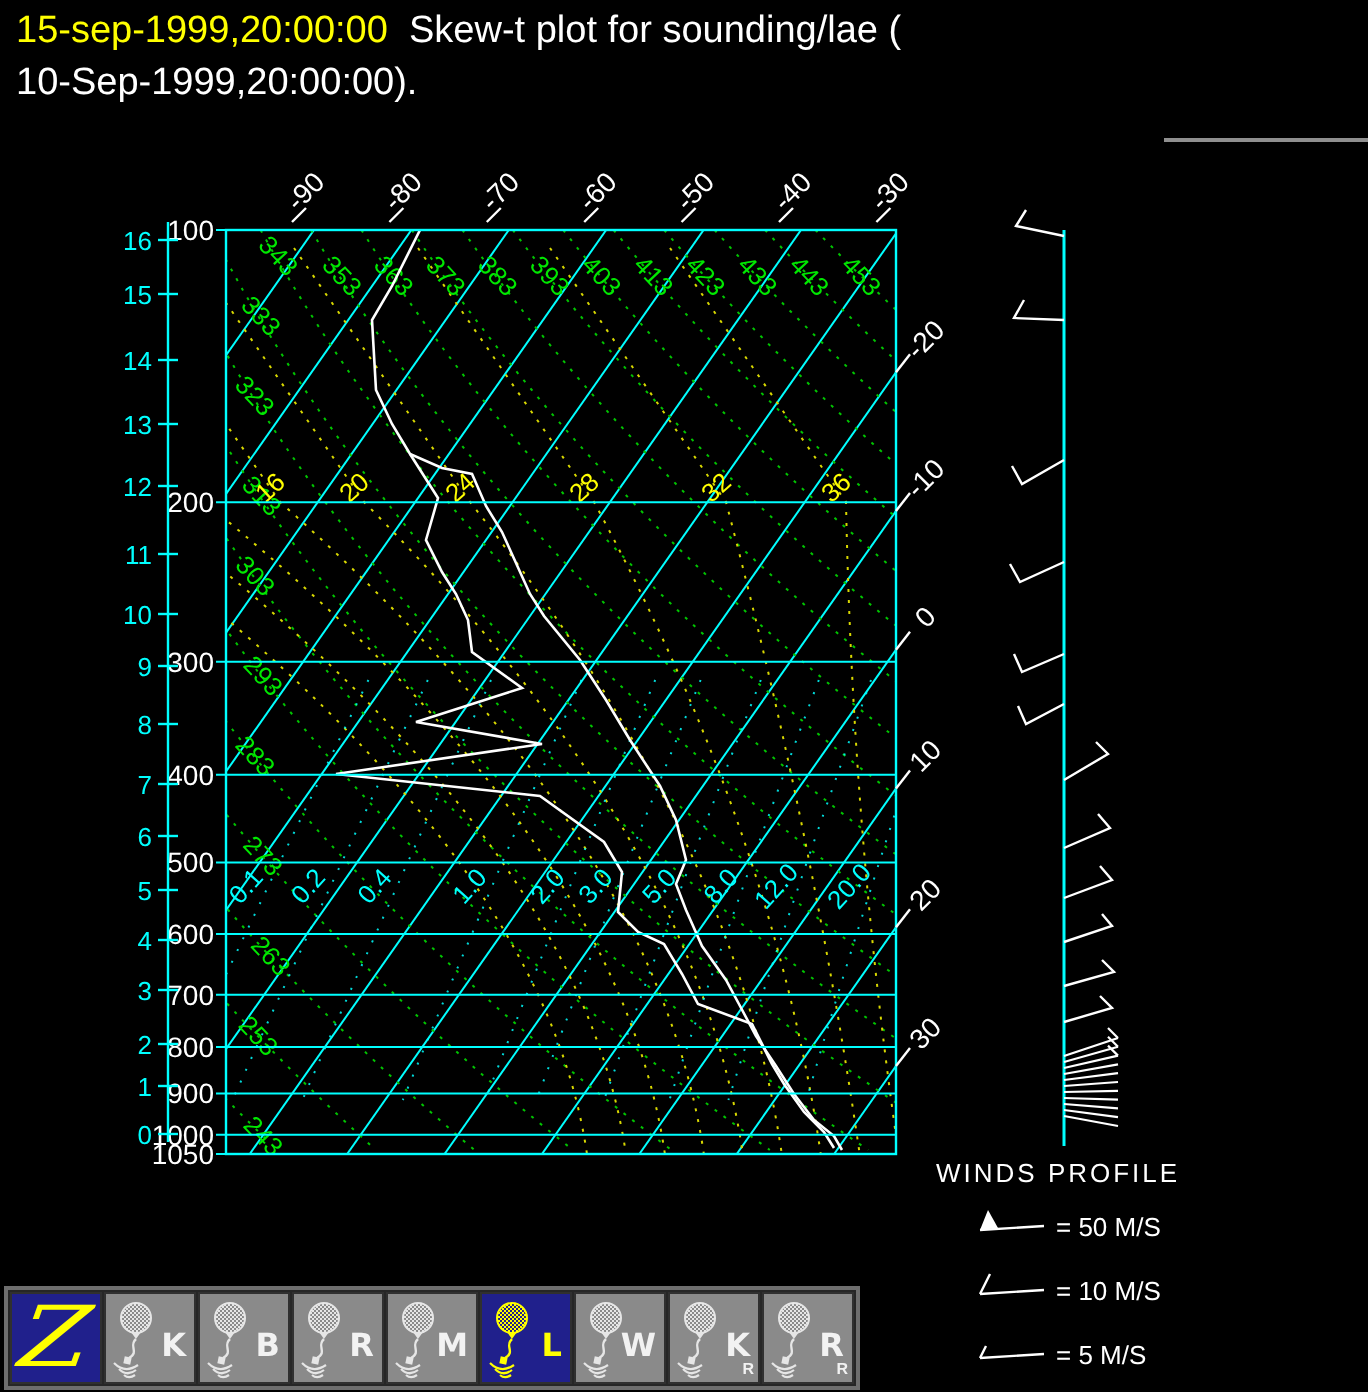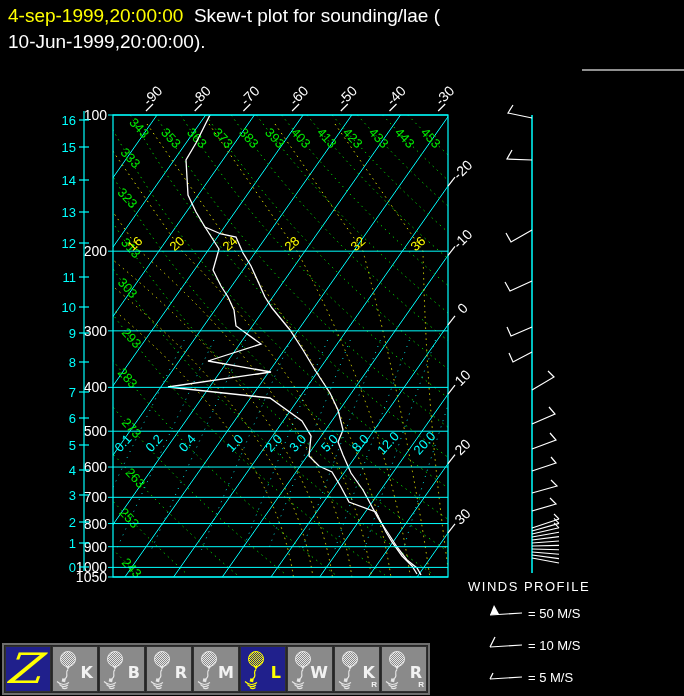--- a/index.html
+++ b/index.html
@@ -33,21 +33,21 @@
       <rect width="1" height="1" x="0" y="0" fill="#e6e6e6"></rect>
         <rect width="1" height="1" x="1" y="1" fill="#e6e6e6"></rect>
     </pattern>
     <pattern id="chky" width="2" height="2" patternUnits="userSpaceOnUse">
       <rect width="1" height="1" x="0" y="0" fill="#ffff00"></rect>
         <rect width="1" height="1" x="1" y="1" fill="#ffff00"></rect>
     </pattern>
   </defs>
 </svg>
 
-<div class="titlebar"><span class="ts">4-sep-1999,20:00:00</span><span>  Skew-t plot for sounding/lae (</span><br><span>10-Jun-1999,20:00:00).</span></div>
+<div class="titlebar"><span class="ts">15-sep-1999,20:00:00</span><span>  Skew-t plot for sounding/lae (</span><br><span>10-Sep-1999,20:00:00).</span></div>
 
 <div class="grayline"></div>
 
 <svg id="chart" width="684" height="696" viewBox="0 0 684 696">
     <defs>
       <clipPath id="plotclip">
         <rect x="113" y="115" width="335" height="462"></rect>
       </clipPath>
     </defs>
     <g clip-path="url(#plotclip)">

